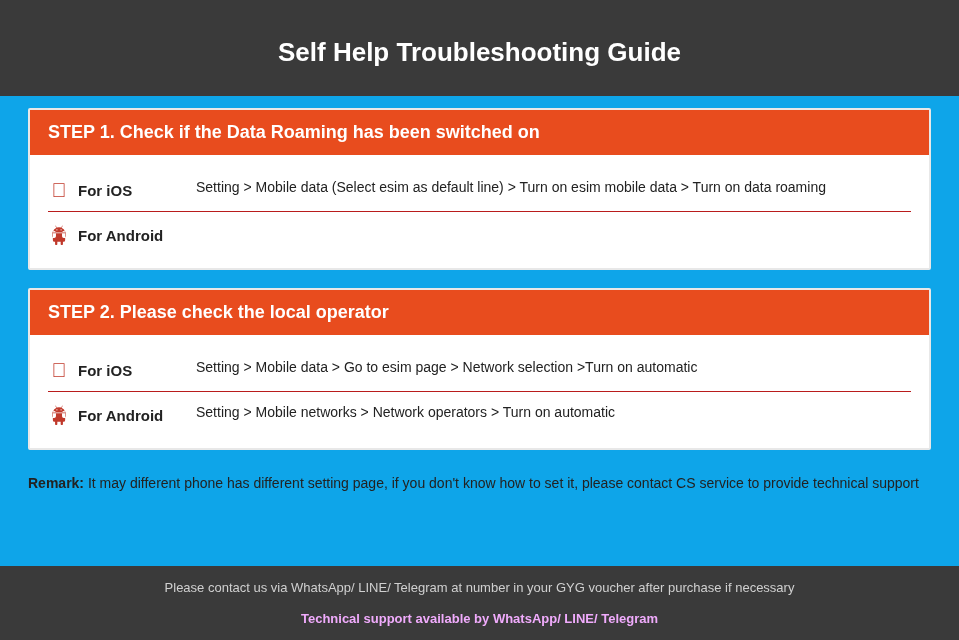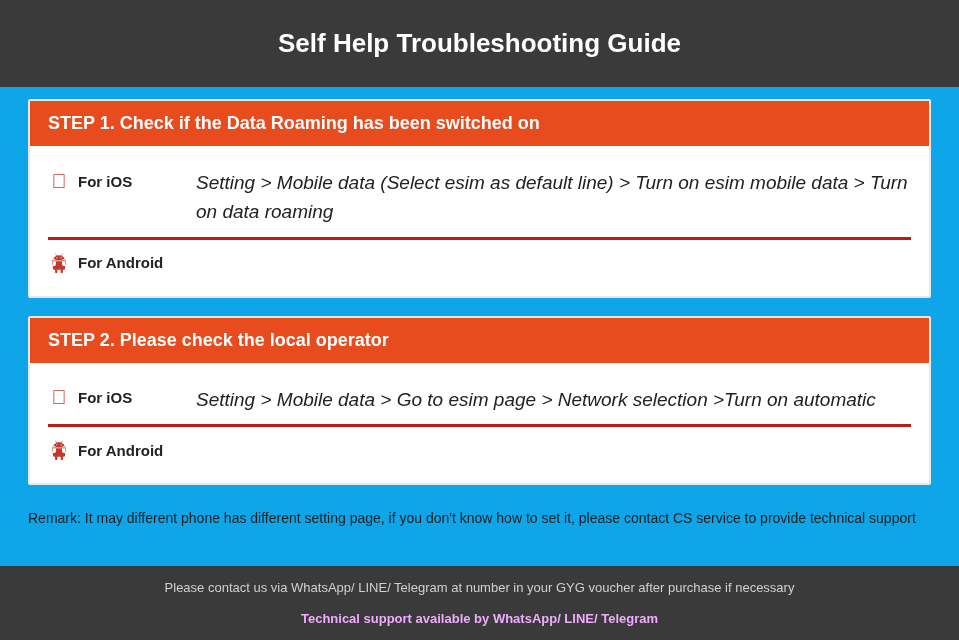--- a/index.html
+++ b/index.html
@@ -19,20 +19,21 @@
     
     .header {
       background: #3a3a3a;
       padding: 28px 20px;
       text-align: center;
     }
     .header h1 {
       color: #fff;
       font-size: 26px;
       font-weight: bold;
+      margin-top: 9px;
     }
 
     
     .main-content {
       background: #0ea5e9;
       padding: 12px 28px;
       flex: 1;
     }
 
     
@@ -57,21 +58,21 @@
       padding: 12px 18px;
       background: #fff;
     }
 
     .platform-row {
       display: flex;
       align-items: flex-start;
       padding: 10px 0;
     }
     .platform-row + .platform-row {
-      border-top: 3px solid #b91c1c;
+      border-top: 1px solid #b91c1c;
     }
 
     .platform-label {
       display: flex;
       align-items: center;
       min-width: 148px;
       font-weight: bold;
       font-size: 15px;
       color: #222;
       padding-top: 2px;
@@ -93,37 +94,36 @@
       color: #c0392b;
     }
 
     
     .android-icon {
       font-size: 18px;
       color: #c0392b;
     }
 
     .platform-text {
-      font-size: 19px;
+      font-size: 14px;
       color: #222;
       line-height: 1.55;
       flex: 1;
-      font-style: italic;
     }
 
     
     .remark {
       font-size: 14px;
       color: #222;
       margin-top: 4px;
       line-height: 1.6;
       padding: 4px 0 10px 0;
     }
     .remark strong {
-      font-weight: normal;
+      font-weight: bold;
     }
 
     
     .footer {
       background: #3a3a3a;
       padding: 14px 20px;
       text-align: center;
     }
     .footer-main {
       color: #d0d0d0;
@@ -188,20 +188,21 @@
 
       <div class="platform-row">
         <div class="platform-label">
           <span class="platform-icon android-icon">
             <svg width="20" height="20" viewBox="0 0 24 24" fill="#c0392b">
               <path d="M6.18 15.64a2.18 2.18 0 0 1-2.18-2.18V9.46a2.18 2.18 0 0 1 4.36 0v3.99a2.18 2.18 0 0 1-2.18 2.19zM17.82 15.64a2.18 2.18 0 0 1-2.18-2.18V9.46a2.18 2.18 0 0 1 4.36 0v3.99a2.18 2.18 0 0 1-2.18 2.19zM15.06 3.37l1.31-2.27a.27.27 0 0 0-.47-.27L14.58 3.1A7.9 7.9 0 0 0 12 2.65a7.9 7.9 0 0 0-2.58.45L8.1.83a.27.27 0 0 0-.47.27l1.31 2.27A7.36 7.36 0 0 0 4.64 9h14.72a7.36 7.36 0 0 0-4.3-5.63zM9.5 6.5a.75.75 0 1 1 0-1.5.75.75 0 0 1 0 1.5zm5 0a.75.75 0 1 1 0-1.5.75.75 0 0 1 0 1.5zM4.64 10v8.18A1.82 1.82 0 0 0 6.46 20h.82v2.73a1.36 1.36 0 1 0 2.72 0V20h4v2.73a1.36 1.36 0 1 0 2.72 0V20h.82a1.82 1.82 0 0 0 1.82-1.82V10z"></path>
             </svg>
           </span>
           <span>For Android</span>
         </div>
+        <div class="platform-text">Setting &gt; Mobile networks &gt; Network operators &gt; Turn on automatic</div>
       </div>
     </div>
   </div>
 
   <div class="remark">
     <strong>Remark:</strong><span> It may different phone has different setting page, if you don't know how to set it,  please contact CS service to provide technical support</span>
   </div>
 
 </div>
 

